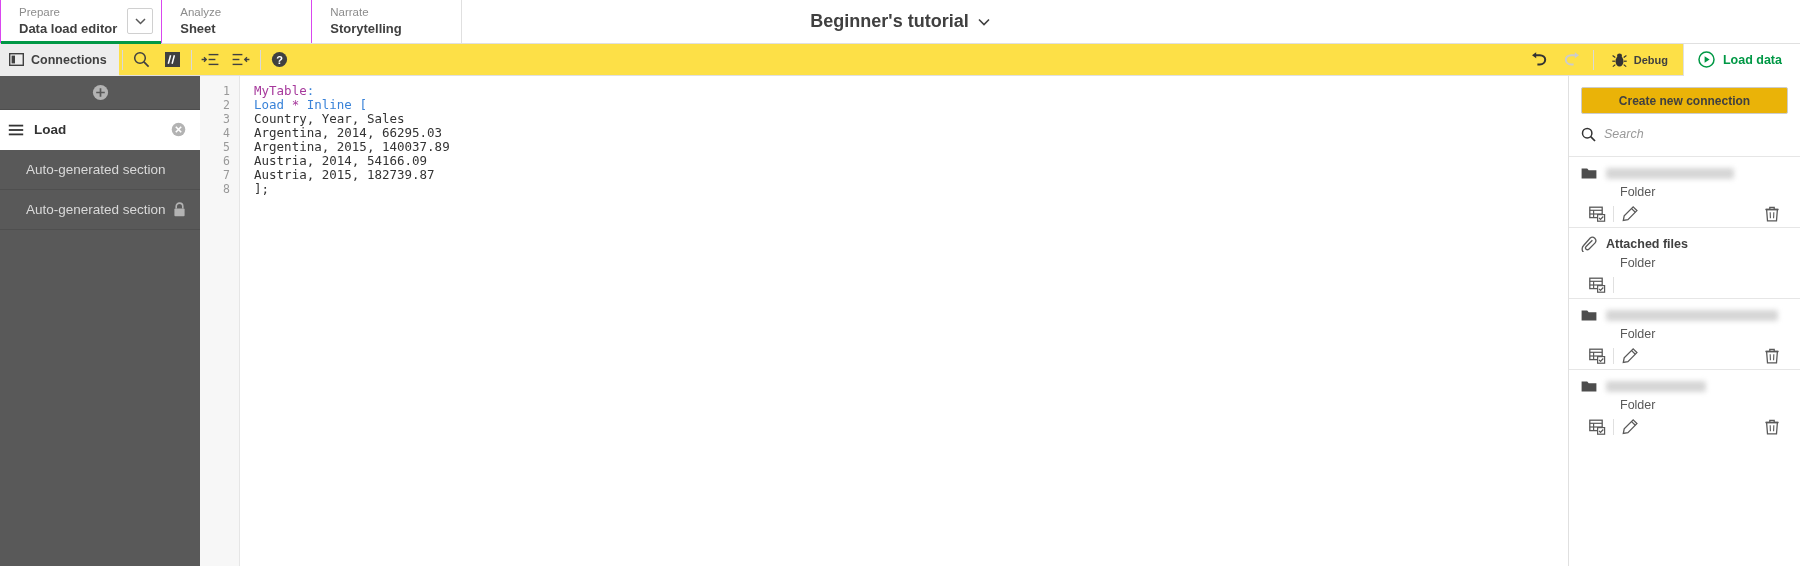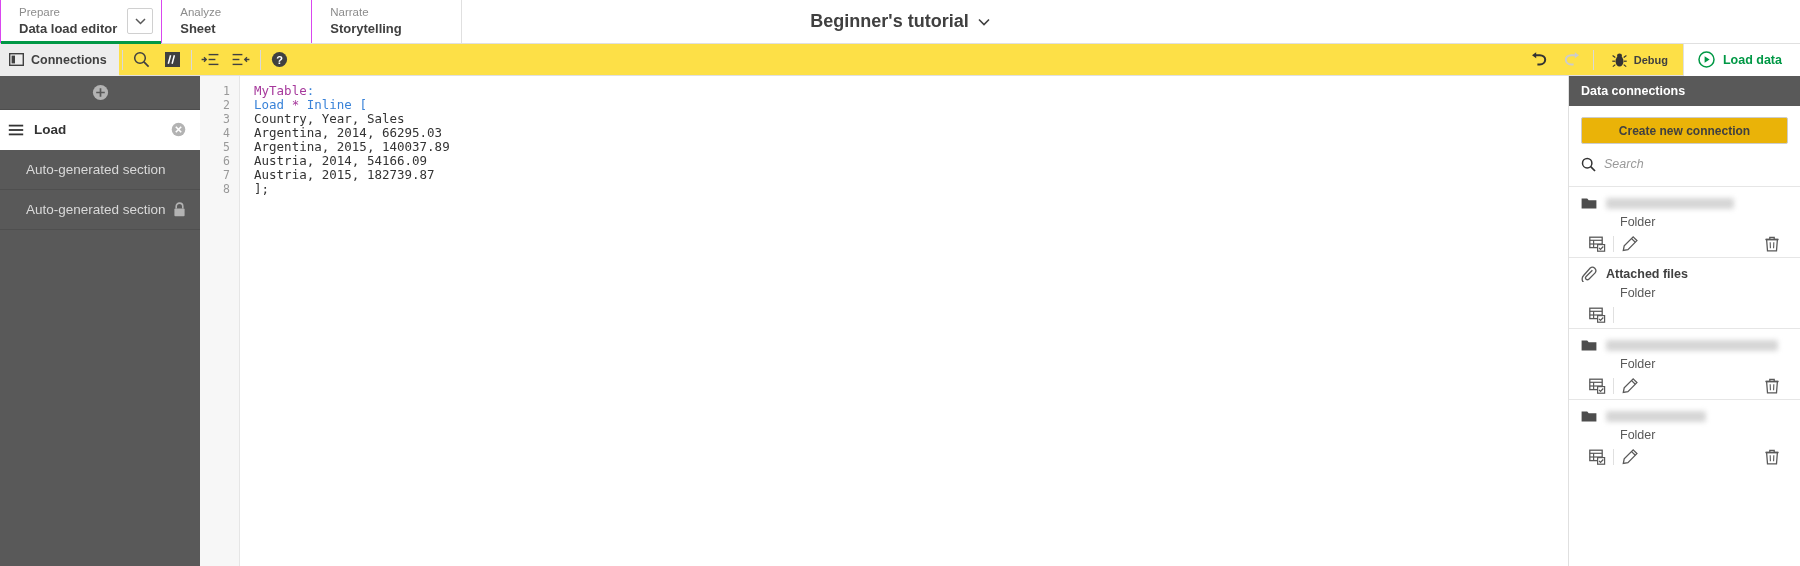--- a/index.html
+++ b/index.html
@@ -393,21 +393,20 @@
         <div>4</div>
         <div>5</div>
         <div>6</div>
         <div>7</div>
         <div>8</div>
       </div>
       <div class="code" id="code-area"><div class="ln"><span class="tok-table">MyTable</span><span class="tok-punc">:</span></div><div class="ln"><span class="tok-kw">Load</span><span> </span><span class="tok-op">*</span><span> </span><span class="tok-kw">Inline</span><span> </span><span class="tok-punc">[</span></div><div class="ln"><span>Country, Year, Sales</span></div><div class="ln"><span>Argentina, 2014, 66295.03</span></div><div class="ln"><span>Argentina, 2015, 140037.89</span></div><div class="ln"><span>Austria, 2014, 54166.09</span></div><div class="ln"><span>Austria, 2015, 182739.87</span></div><div class="ln"><span>];</span></div></div>
     </div>
 
     <div class="rpanel">
-      <div class="rp-header">Data connections</div>
       <div class="rp-create">Create new connection</div>
       <div class="rp-search">
         <svg width="15" height="15" viewBox="0 0 15 15">
           <circle cx="6.2" cy="6.2" r="4.7" fill="none" stroke="#333333" stroke-width="1.5"></circle>
           <line x1="9.7" y1="9.7" x2="14.0" y2="14.0" stroke="#333333" stroke-width="1.7"></line>
         </svg>
         <span class="ph">Search</span>
       </div>
       <div id="conn-list">
           <div class="conn-item">

